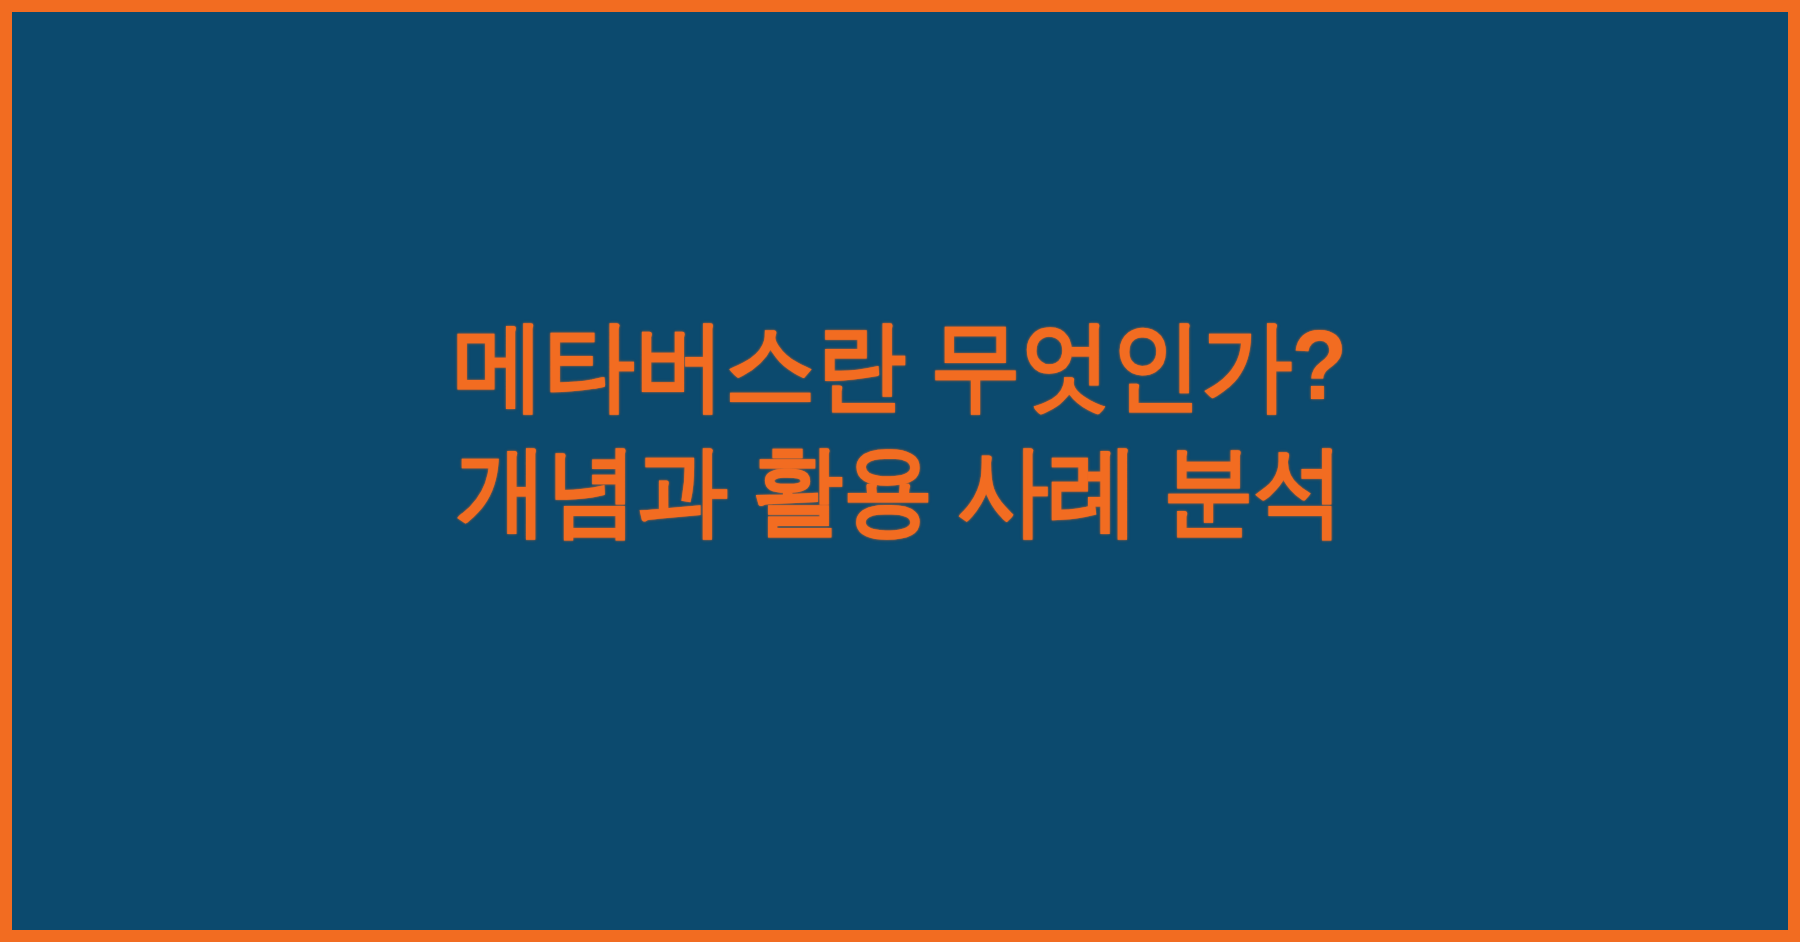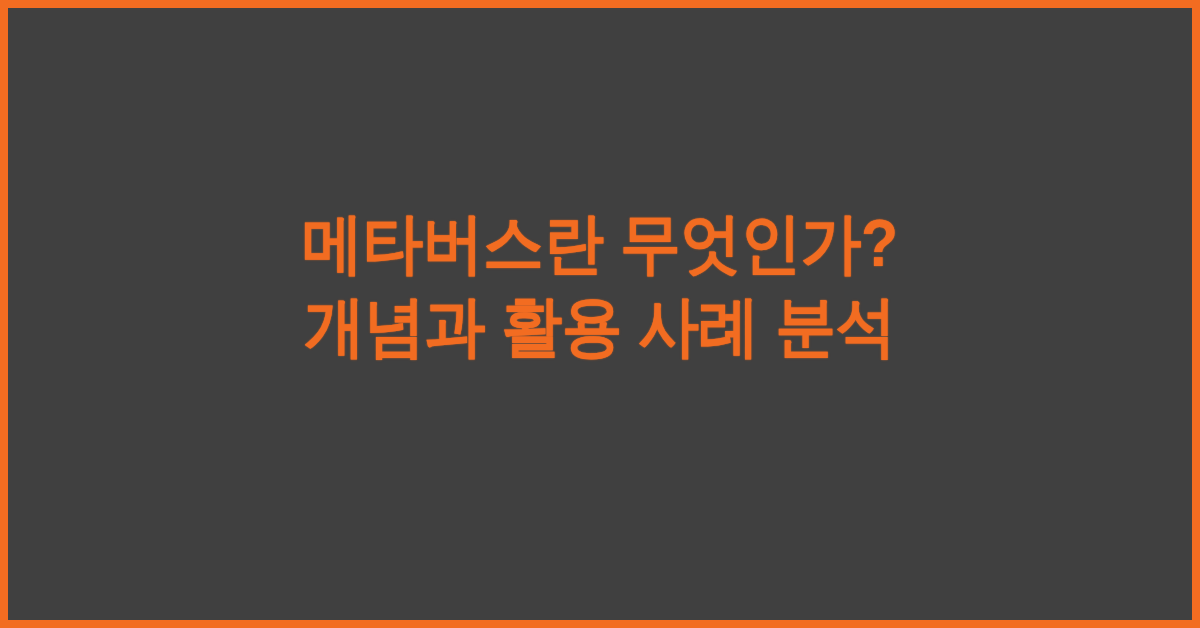--- a/index.html
+++ b/index.html
@@ -15,21 +15,21 @@
     overflow: hidden;
     font-family: "Liberation Sans", "DejaVu Sans", sans-serif;
   }
 
   
   .thumbnail-card {
     position: relative;
     box-sizing: border-box;
     width: 1200px;
     height: 628px;
-    background-color: #404040;
+    background-color: #0c4a6e;
     border: 8px solid #f26c21;
     display: flex;
     align-items: center;
     justify-content: center;
     overflow: hidden;
   }
 
   
   .headline-block {
     position: relative;

